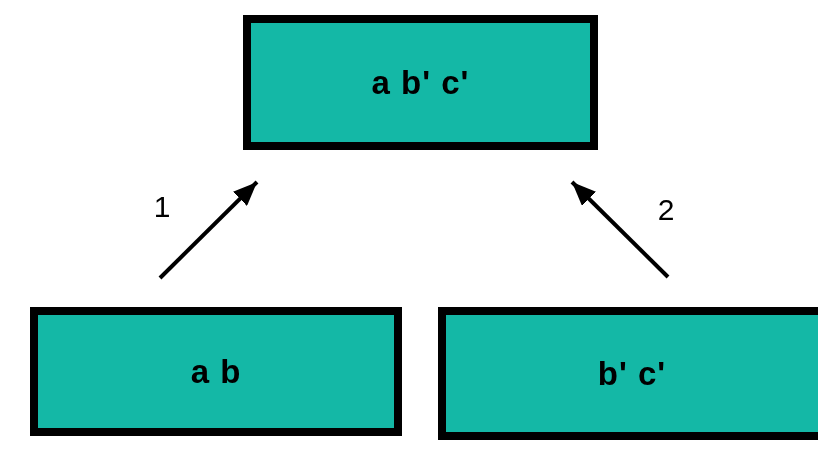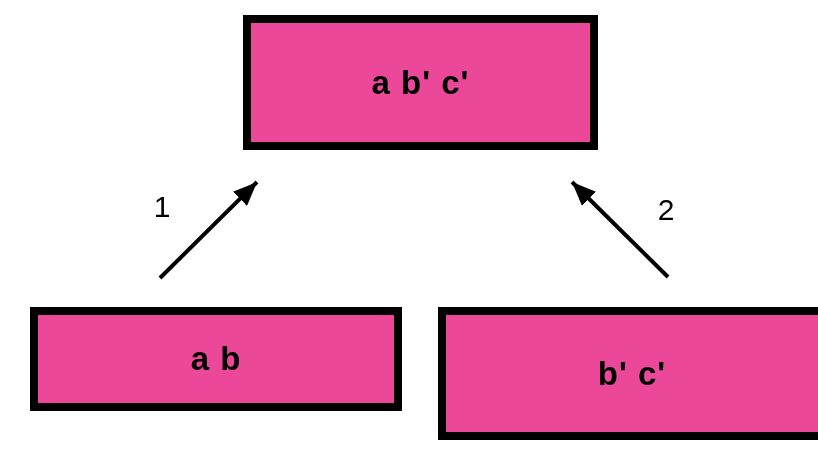--- a/index.html
+++ b/index.html
@@ -20,40 +20,40 @@
     position: absolute;
     left: 0;
     top: 0;
     width: 818px;
     height: 456px;
   }
   .node {
     position: absolute;
     box-sizing: border-box;
     border: 8px solid #000000;
-    background: #ec4899;
+    background: #14b8a6;
     display: flex;
     align-items: center;
     justify-content: center;
     font-size: 33px;
     font-weight: bold;
     letter-spacing: 1px;
     color: #000000;
   }
   .node-top {
     left: 243px;
     top: 15px;
     width: 355px;
     height: 135px;
   }
   .node-bottom-left {
     left: 30px;
     top: 307px;
     width: 372px;
-    height: 104px;
+    height: 129px;
   }
   .node-bottom-right {
     left: 438px;
     top: 307px;
     width: 388px;
     height: 133px;
   }
   .text-label {
     position: absolute;
     color: #000000;

